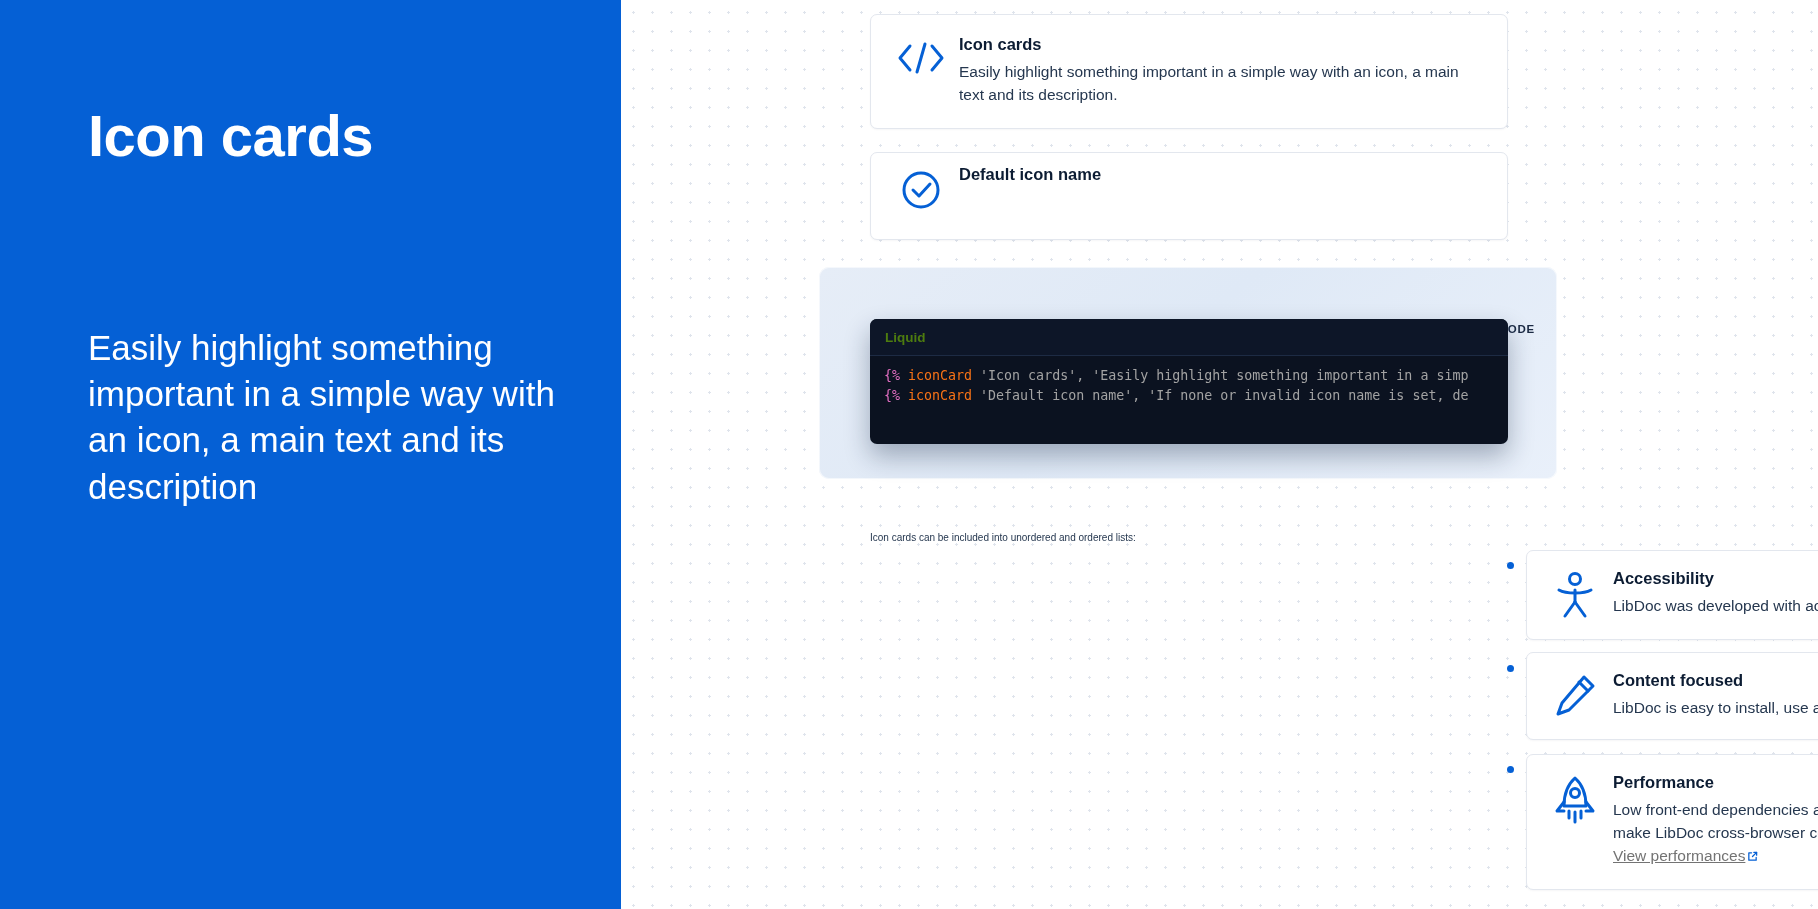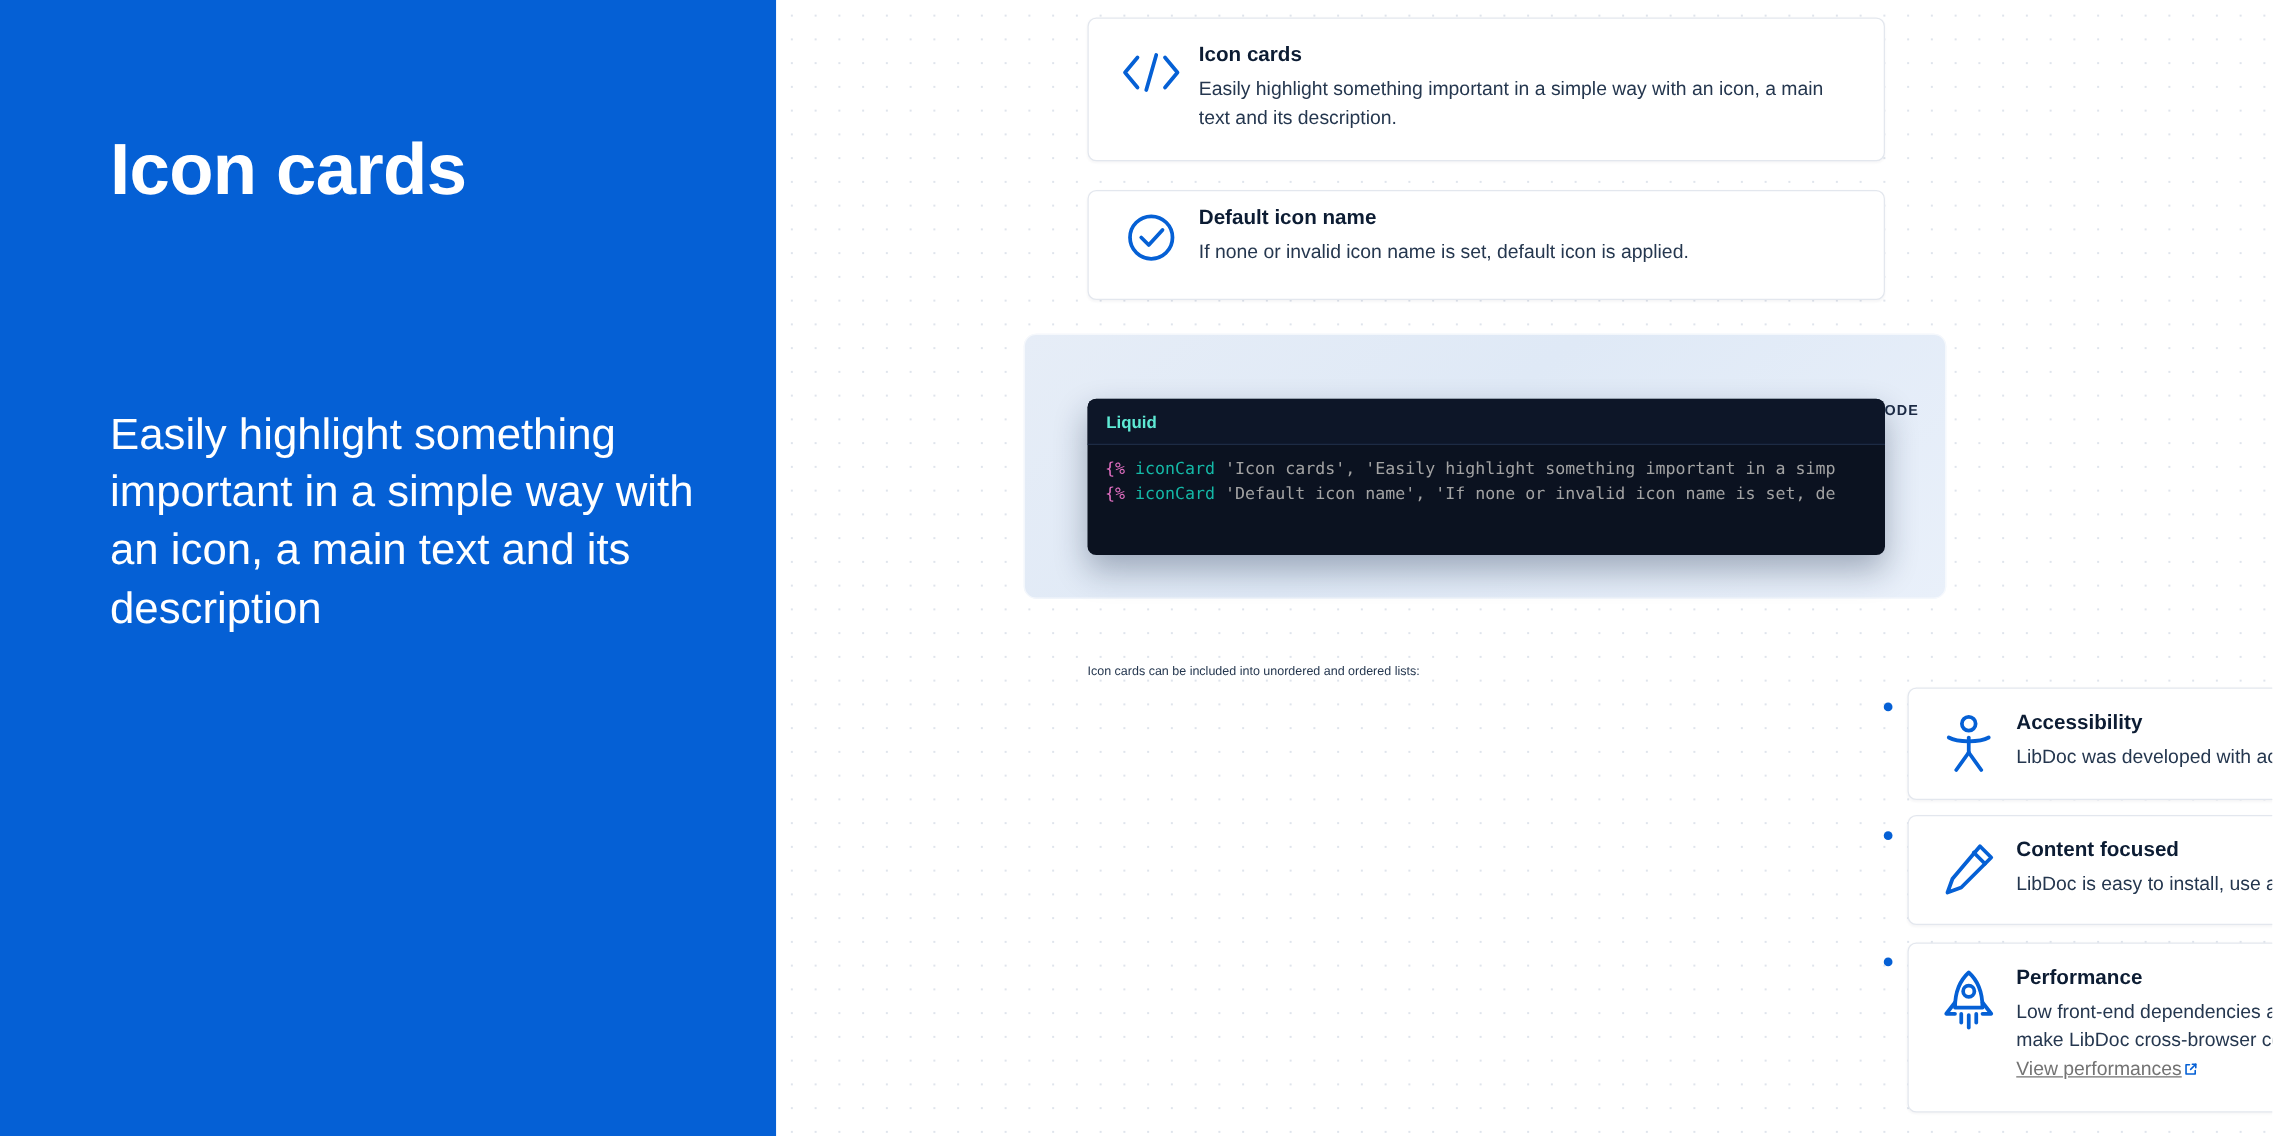--- a/index.html
+++ b/index.html
@@ -138,35 +138,35 @@
     overflow: hidden;
     box-shadow: 0 12px 26px rgba(16,32,64,0.33);
   }
   .code-head {
     height: 37px;
     background: #0d1628;
     border-bottom: 1px solid #1d2b44;
     display: flex;
     align-items: center;
     padding: 0 15px;
-    color: #5eead4;
+    color: #4d7c0f;
     font-size: 13.5px;
     font-weight: bold;
     text-align: center;
   }
   .code-body {
     padding: 10px 14px;
     font-family: "DejaVu Sans Mono", monospace;
     font-size: 13.3px;
     line-height: 1.52;
     white-space: pre;
     color: #c8d2e4;
   }
   .tok-tag { color: #e06ec0; }
-  .tok-fn  { color: #14b8a6; }
+  .tok-fn  { color: #f97316; }
   .tok-str { color: #a3a3a3; }
 
   
   .list-intro {
     position: absolute;
     left: 249px;
     top: 532px;
     font-size: 10px;
     color: #25374f;
   }
@@ -231,21 +231,20 @@
 
     <div class="card" id="card-default">
       <div class="card-icon">
         <svg width="42" height="42" viewBox="0 0 42 42" fill="none" stroke="#0560d5" stroke-width="3" stroke-linecap="round" stroke-linejoin="round">
           <circle cx="21" cy="21" r="17"></circle>
           <polyline points="13,21 19,27 30,15"></polyline>
         </svg>
       </div>
       <div class="card-body">
         <p class="card-title">Default icon name</p>
-        <p class="card-desc">If none or invalid icon name is set, default icon is applied.</p>
       </div>
     </div>
 
     <div class="code-wrap">
       <div class="copy-code">COPY CODE</div>
       <div class="code-box">
         <div class="code-head">Liquid</div>
         <div class="code-body"><span class="tok-tag">{% </span><span class="tok-fn">iconCard</span><span class="tok-str"> 'Icon cards', 'Easily highlight something important in a simp</span>
 <span class="tok-tag">{% </span><span class="tok-fn">iconCard</span><span class="tok-str"> 'Default icon name', 'If none or invalid icon name is set, de</span></div>
       </div>

